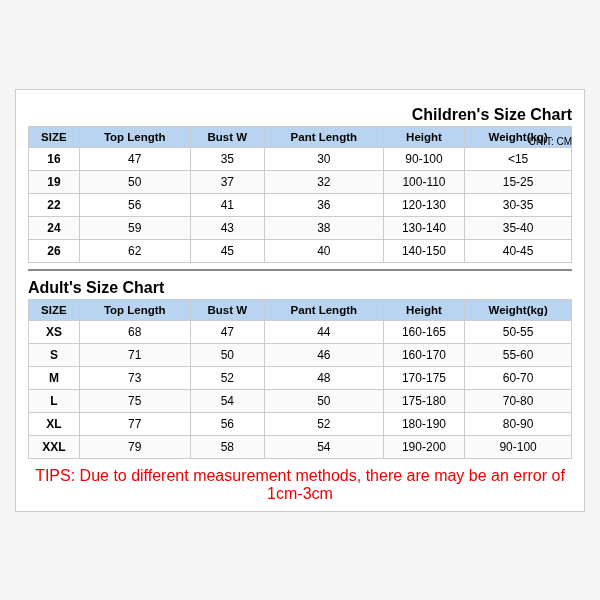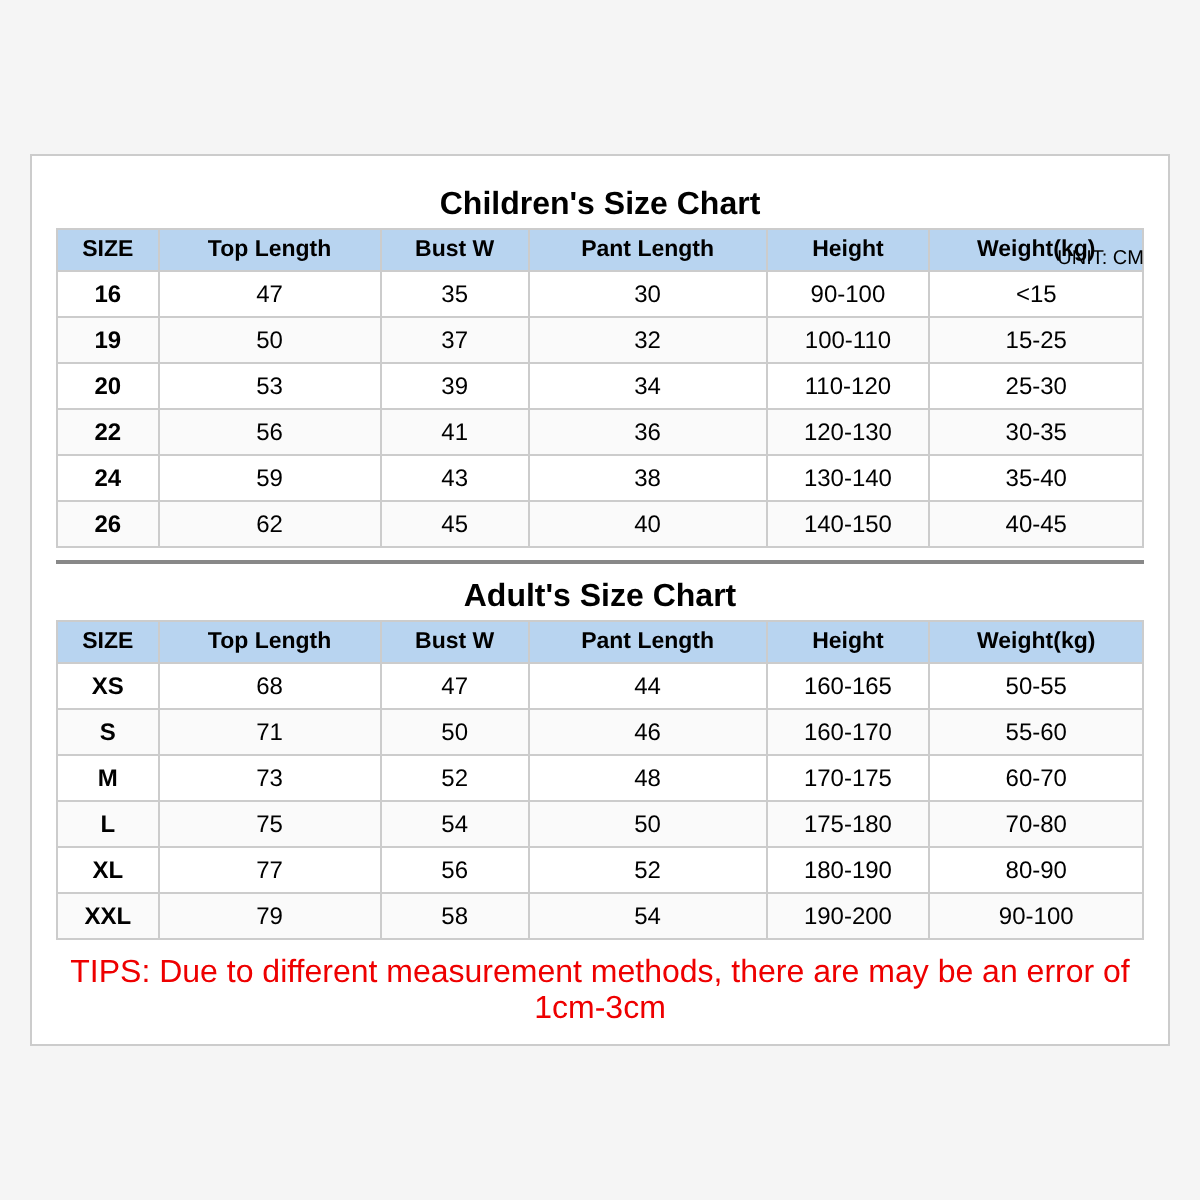--- a/index.html
+++ b/index.html
@@ -12,21 +12,21 @@
       justify-content: center;
       font-family: Arial, sans-serif;
     }
     .chart-container {
       background: #fff;
       border: 1px solid #ccc;
       width: 570px;
       padding: 10px 12px 8px 12px;
     }
     .section-title {
-      text-align: center;
+      text-align: right;
       font-size: 16px;
       font-weight: bold;
       padding: 6px 0 2px 0;
       position: relative;
     }
     .unit-label {
       position: absolute;
       right: 0;
       top: 6px;
       font-size: 10px;
@@ -60,21 +60,21 @@
     }
     tr:nth-child(even) td { background: #fafafa; }
     tr:nth-child(odd) td { background: #fff; }
     .tips {
       color: #e00;
       font-size: 16px;
       text-align: center;
       padding-top: 4px;
     }
     .adult-section-title {
-      text-align: center;
+      text-align: left;
       font-size: 16px;
       font-weight: bold;
       padding: 6px 0 2px 0;
     }
     .divider {
       border-top: 2px solid #888;
       margin: 6px 0 2px 0;
     }
   </style>
 </head>
@@ -110,28 +110,20 @@
         </tr>
         <tr>
           <td class="size-col">19</td>
           <td>50</td>
           <td>37</td>
           <td>32</td>
           <td>100-110</td>
           <td>15-25</td>
         </tr>
         <tr>
-          <td class="size-col">20</td>
-          <td>53</td>
-          <td>39</td>
-          <td>34</td>
-          <td>110-120</td>
-          <td>25-30</td>
-        </tr>
-        <tr>
           <td class="size-col">22</td>
           <td>56</td>
           <td>41</td>
           <td>36</td>
           <td>120-130</td>
           <td>30-35</td>
         </tr>
         <tr>
           <td class="size-col">24</td>
           <td>59</td>

